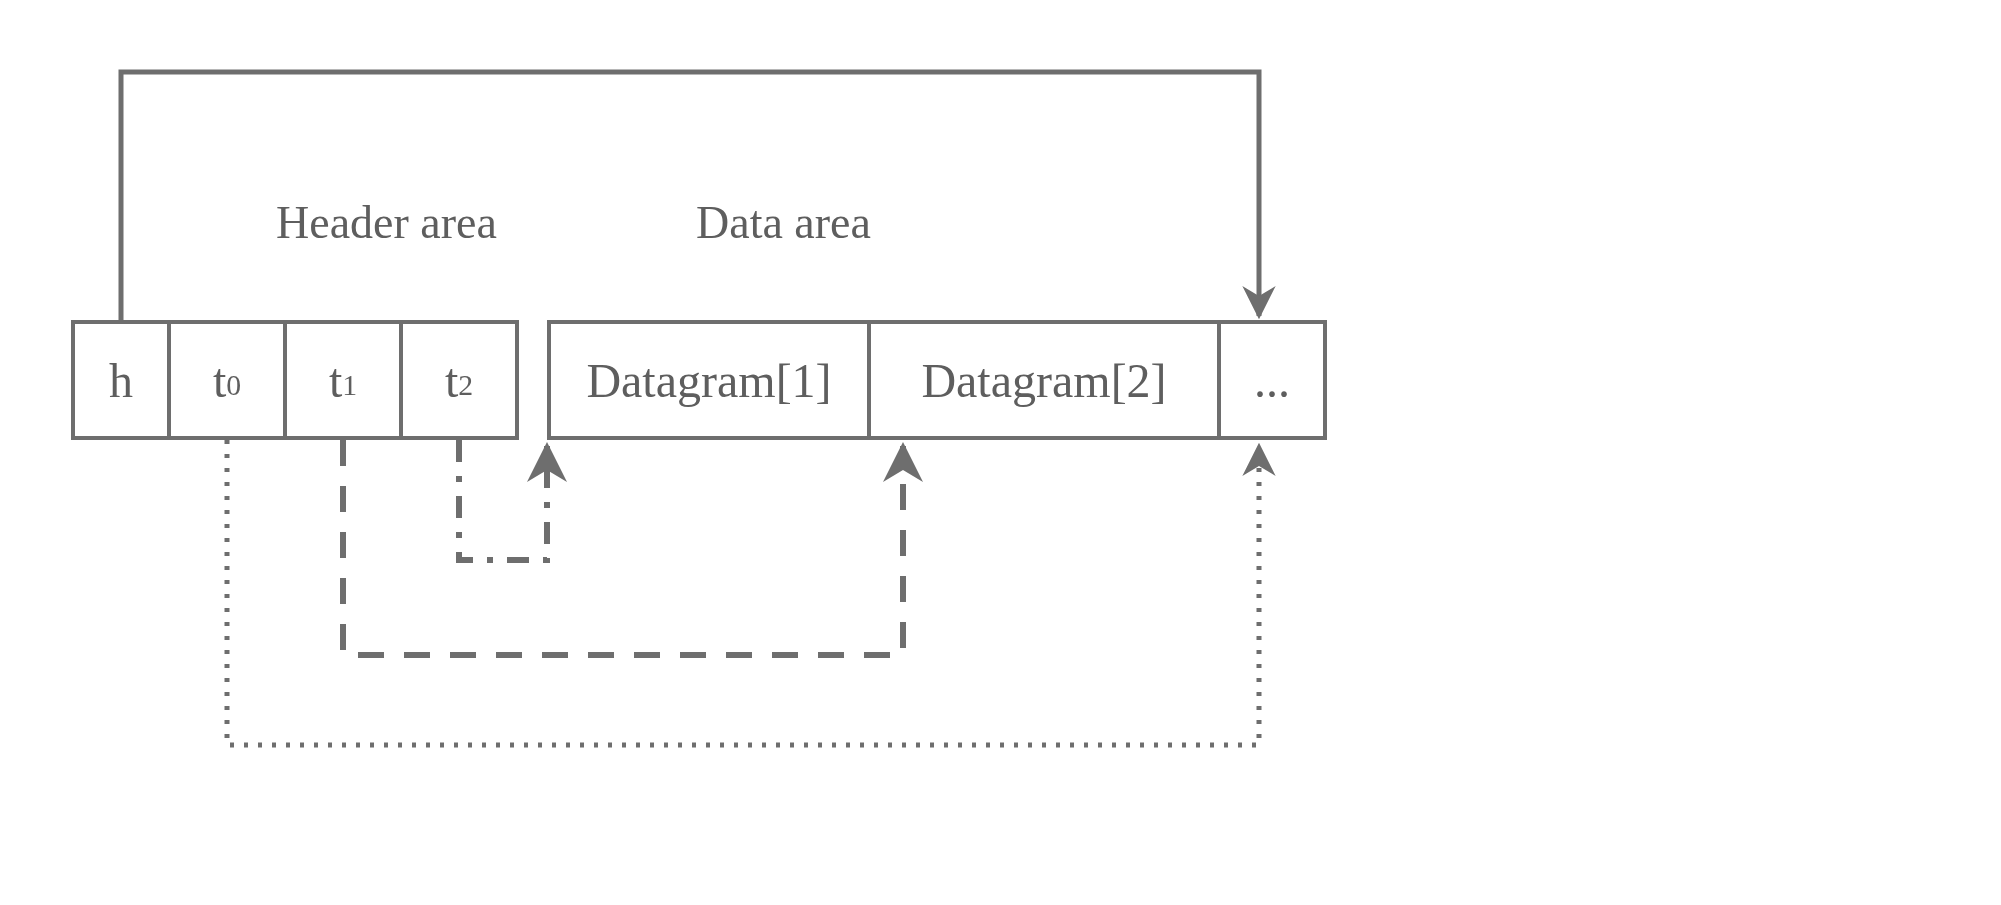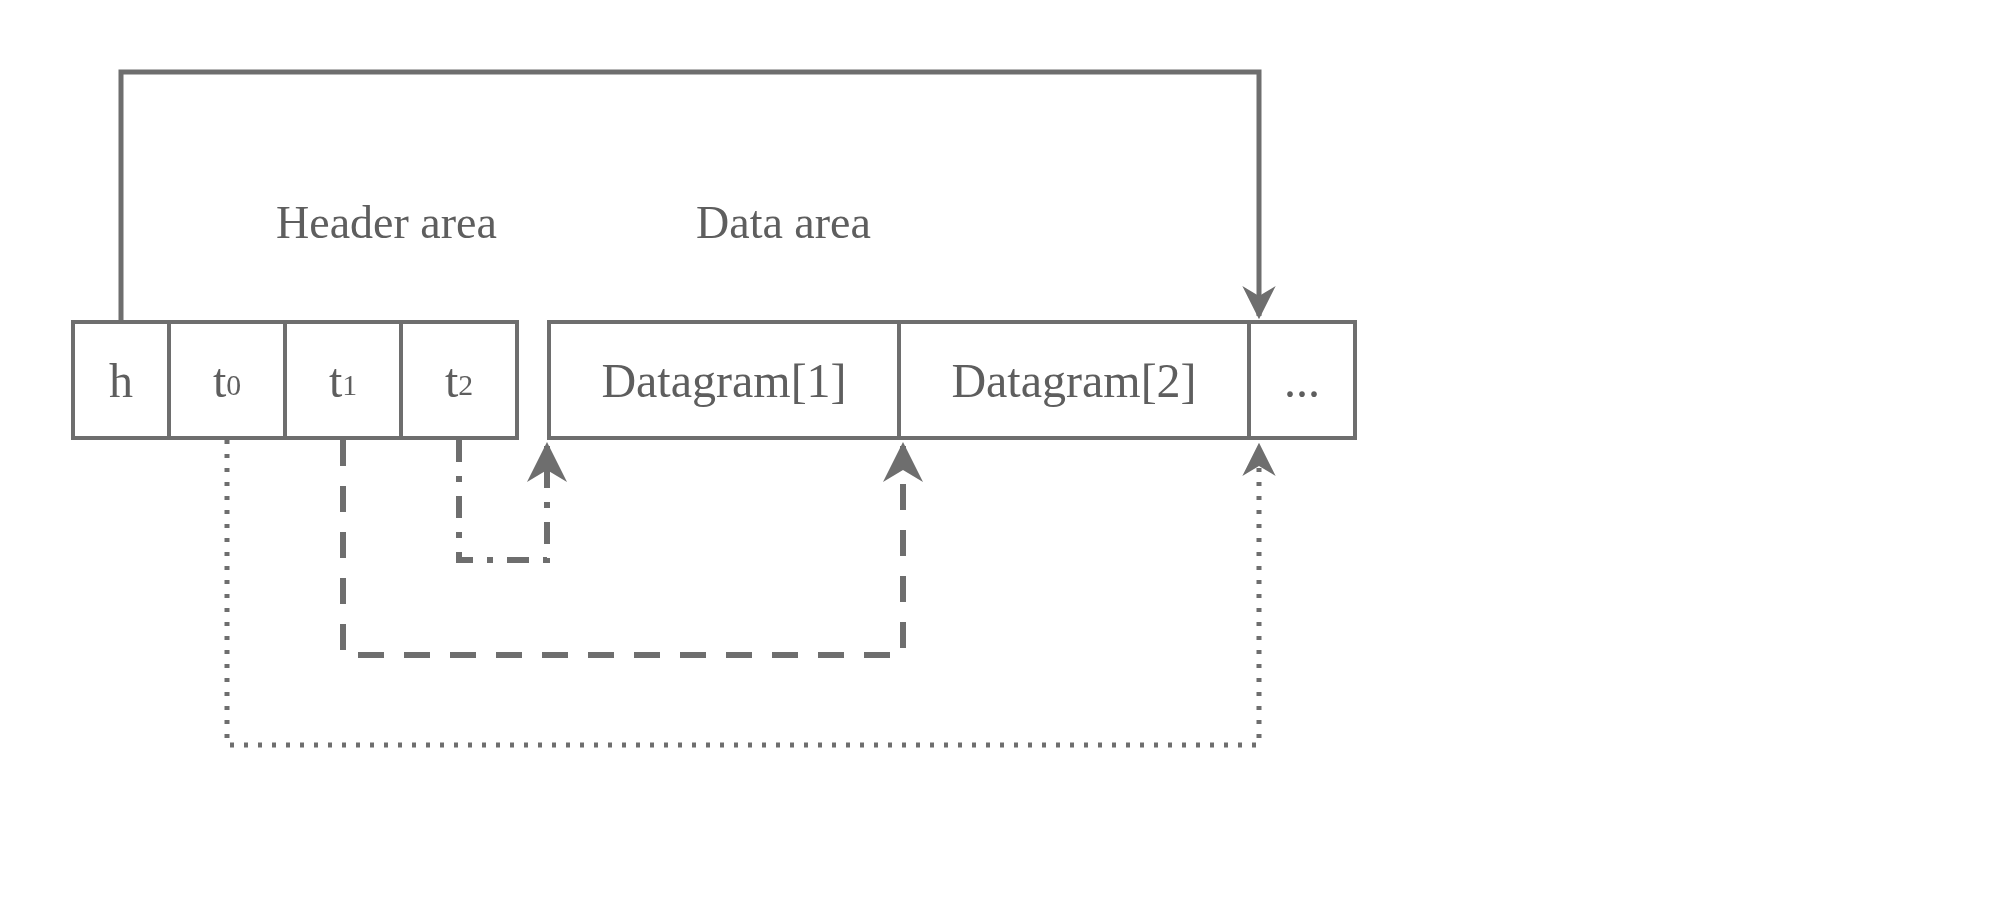--- a/index.html
+++ b/index.html
@@ -41,21 +41,21 @@
     color: #5e5e5e;
     height: 120px;
     background: #fff;
   }
   .cell + .cell { margin-left: -4px; } 
   .gap { width: 28px; height: 120px; }
 
   .w-h   { width: 100px; }
   .w-t   { width: 120px; }
   .w-dg  { width: 360px; }
-  .w-dg2 { width: 354px; }
+  .w-dg2 { width: 324px; }
   .w-dg3 { width: 354px; }
   .w-ell { width: 110px; }
 
   .sub { font-size: 0.62em; vertical-align: sub; position: relative; top: 0.18em; }
 
   svg.arrows {
     position: absolute;
     left: 0; top: 0;
     width: 2001px; height: 905px;
     pointer-events: none;

